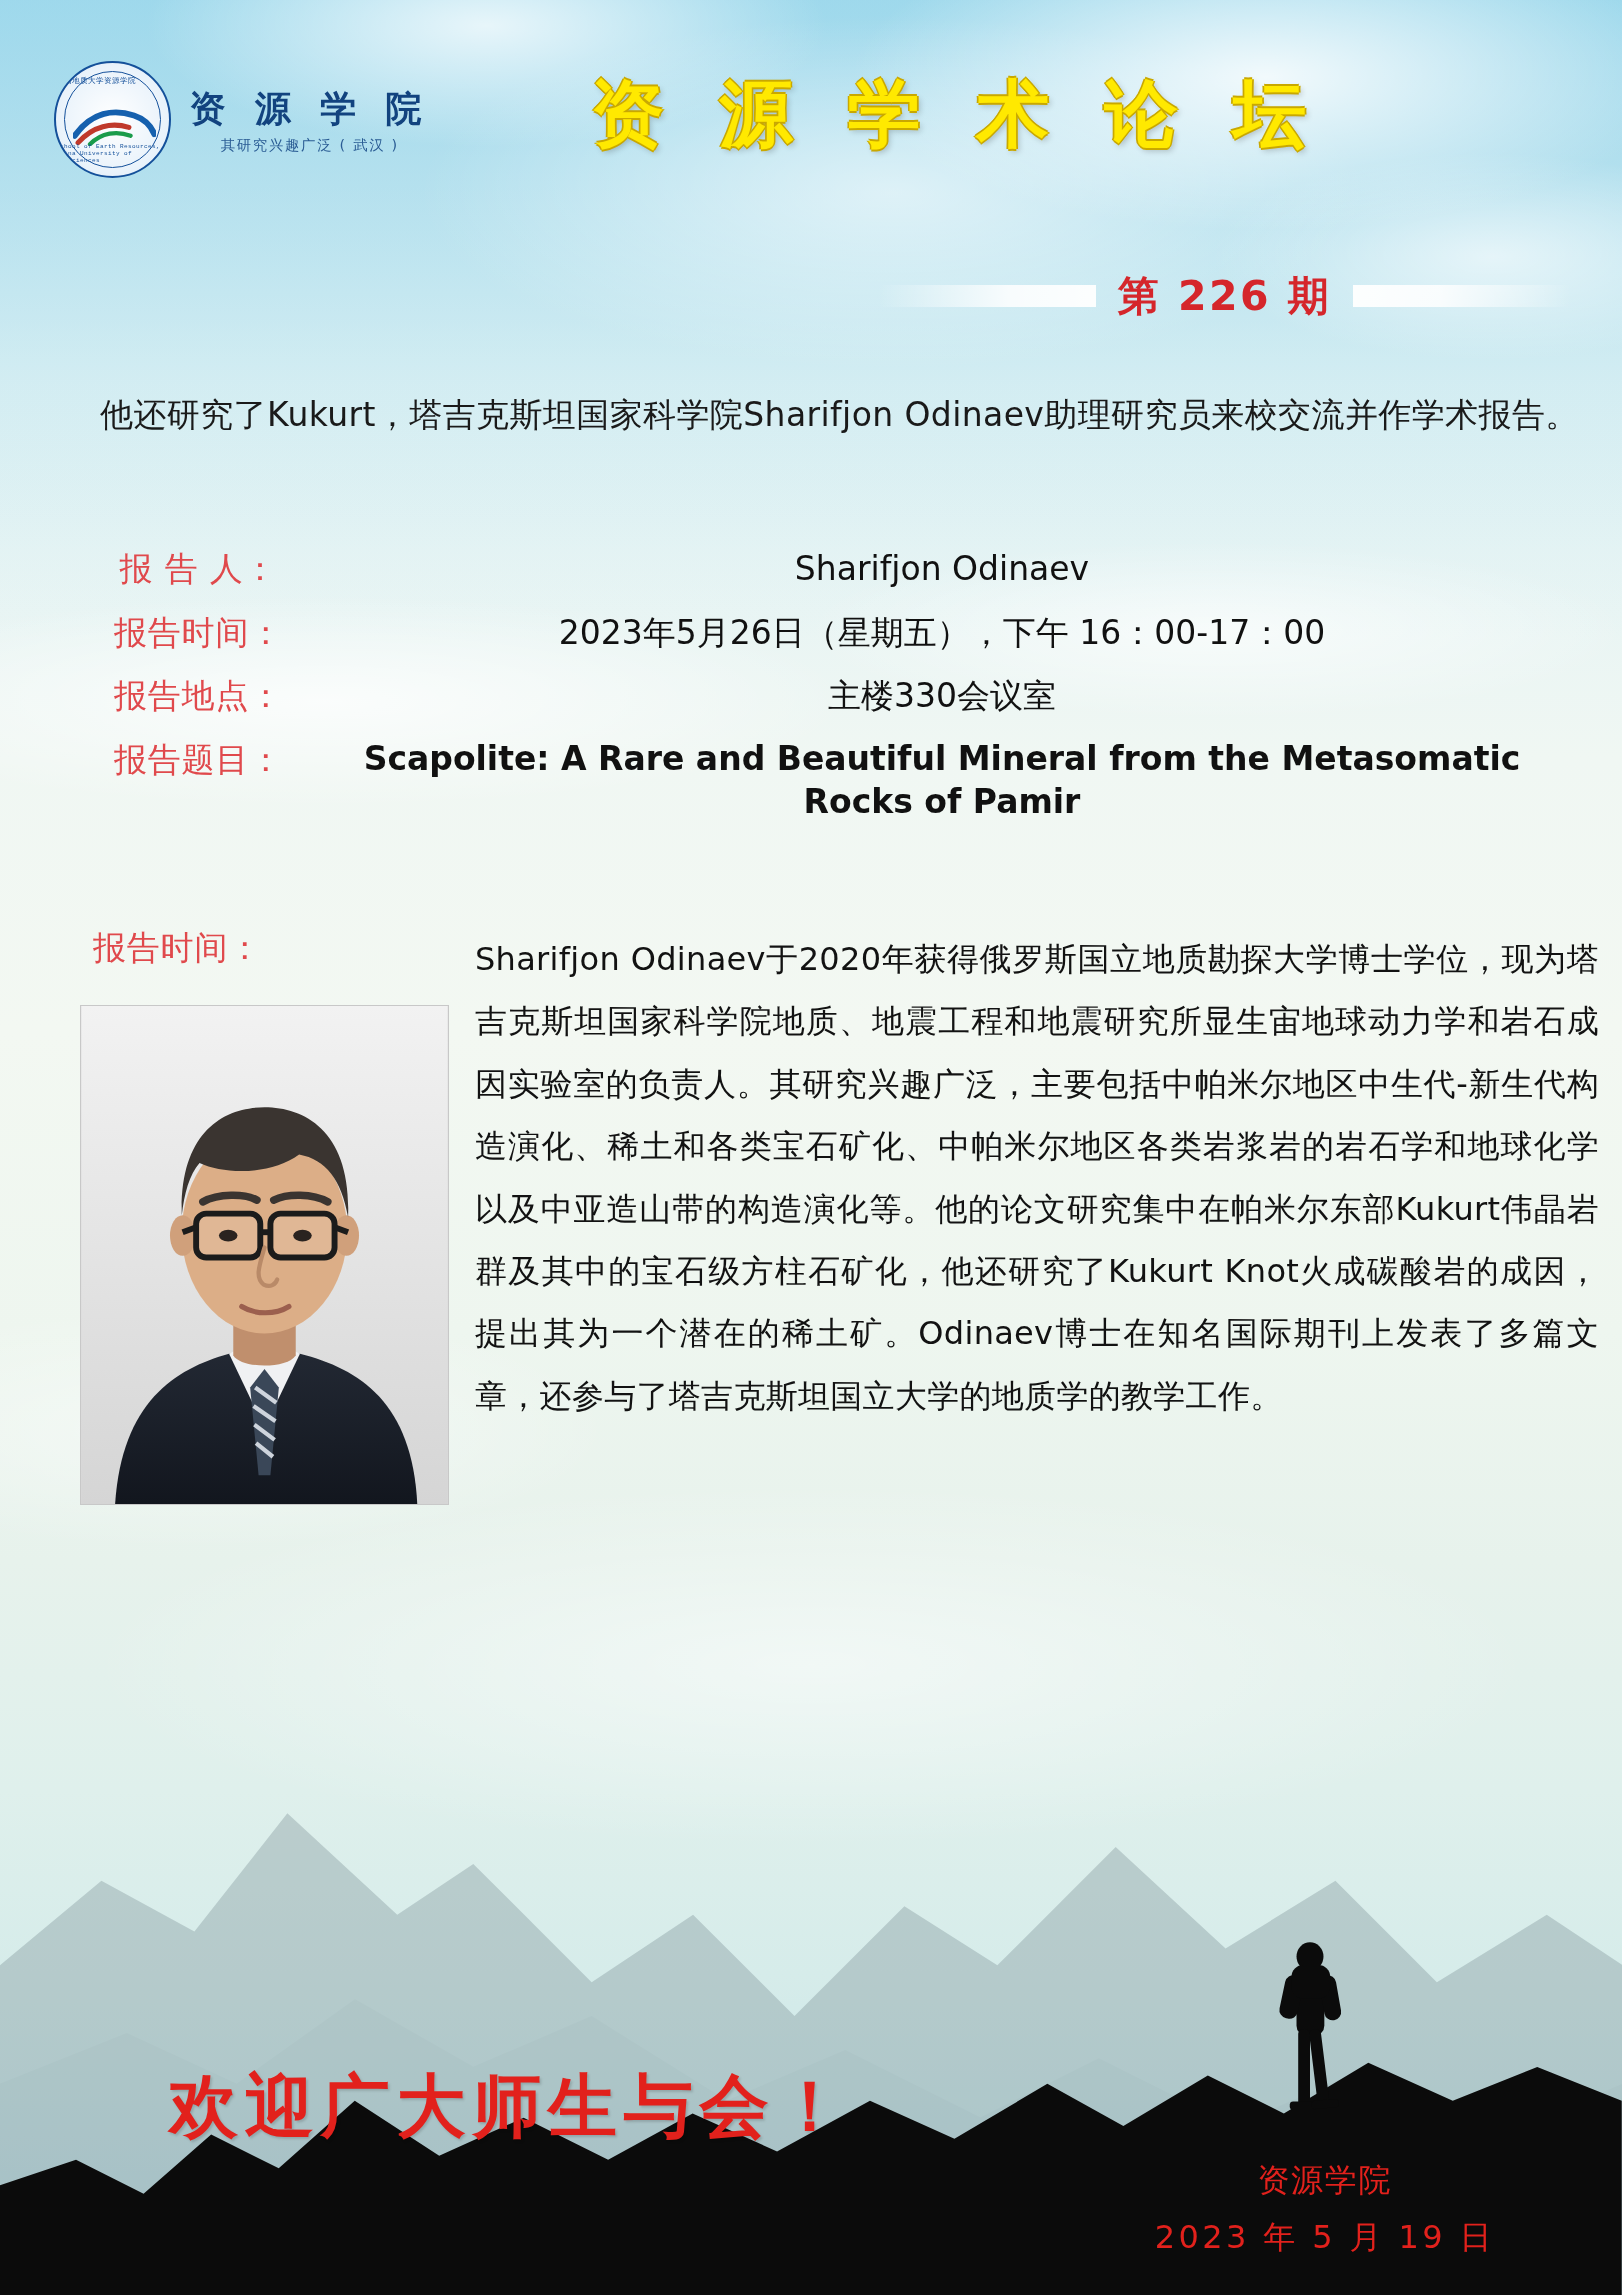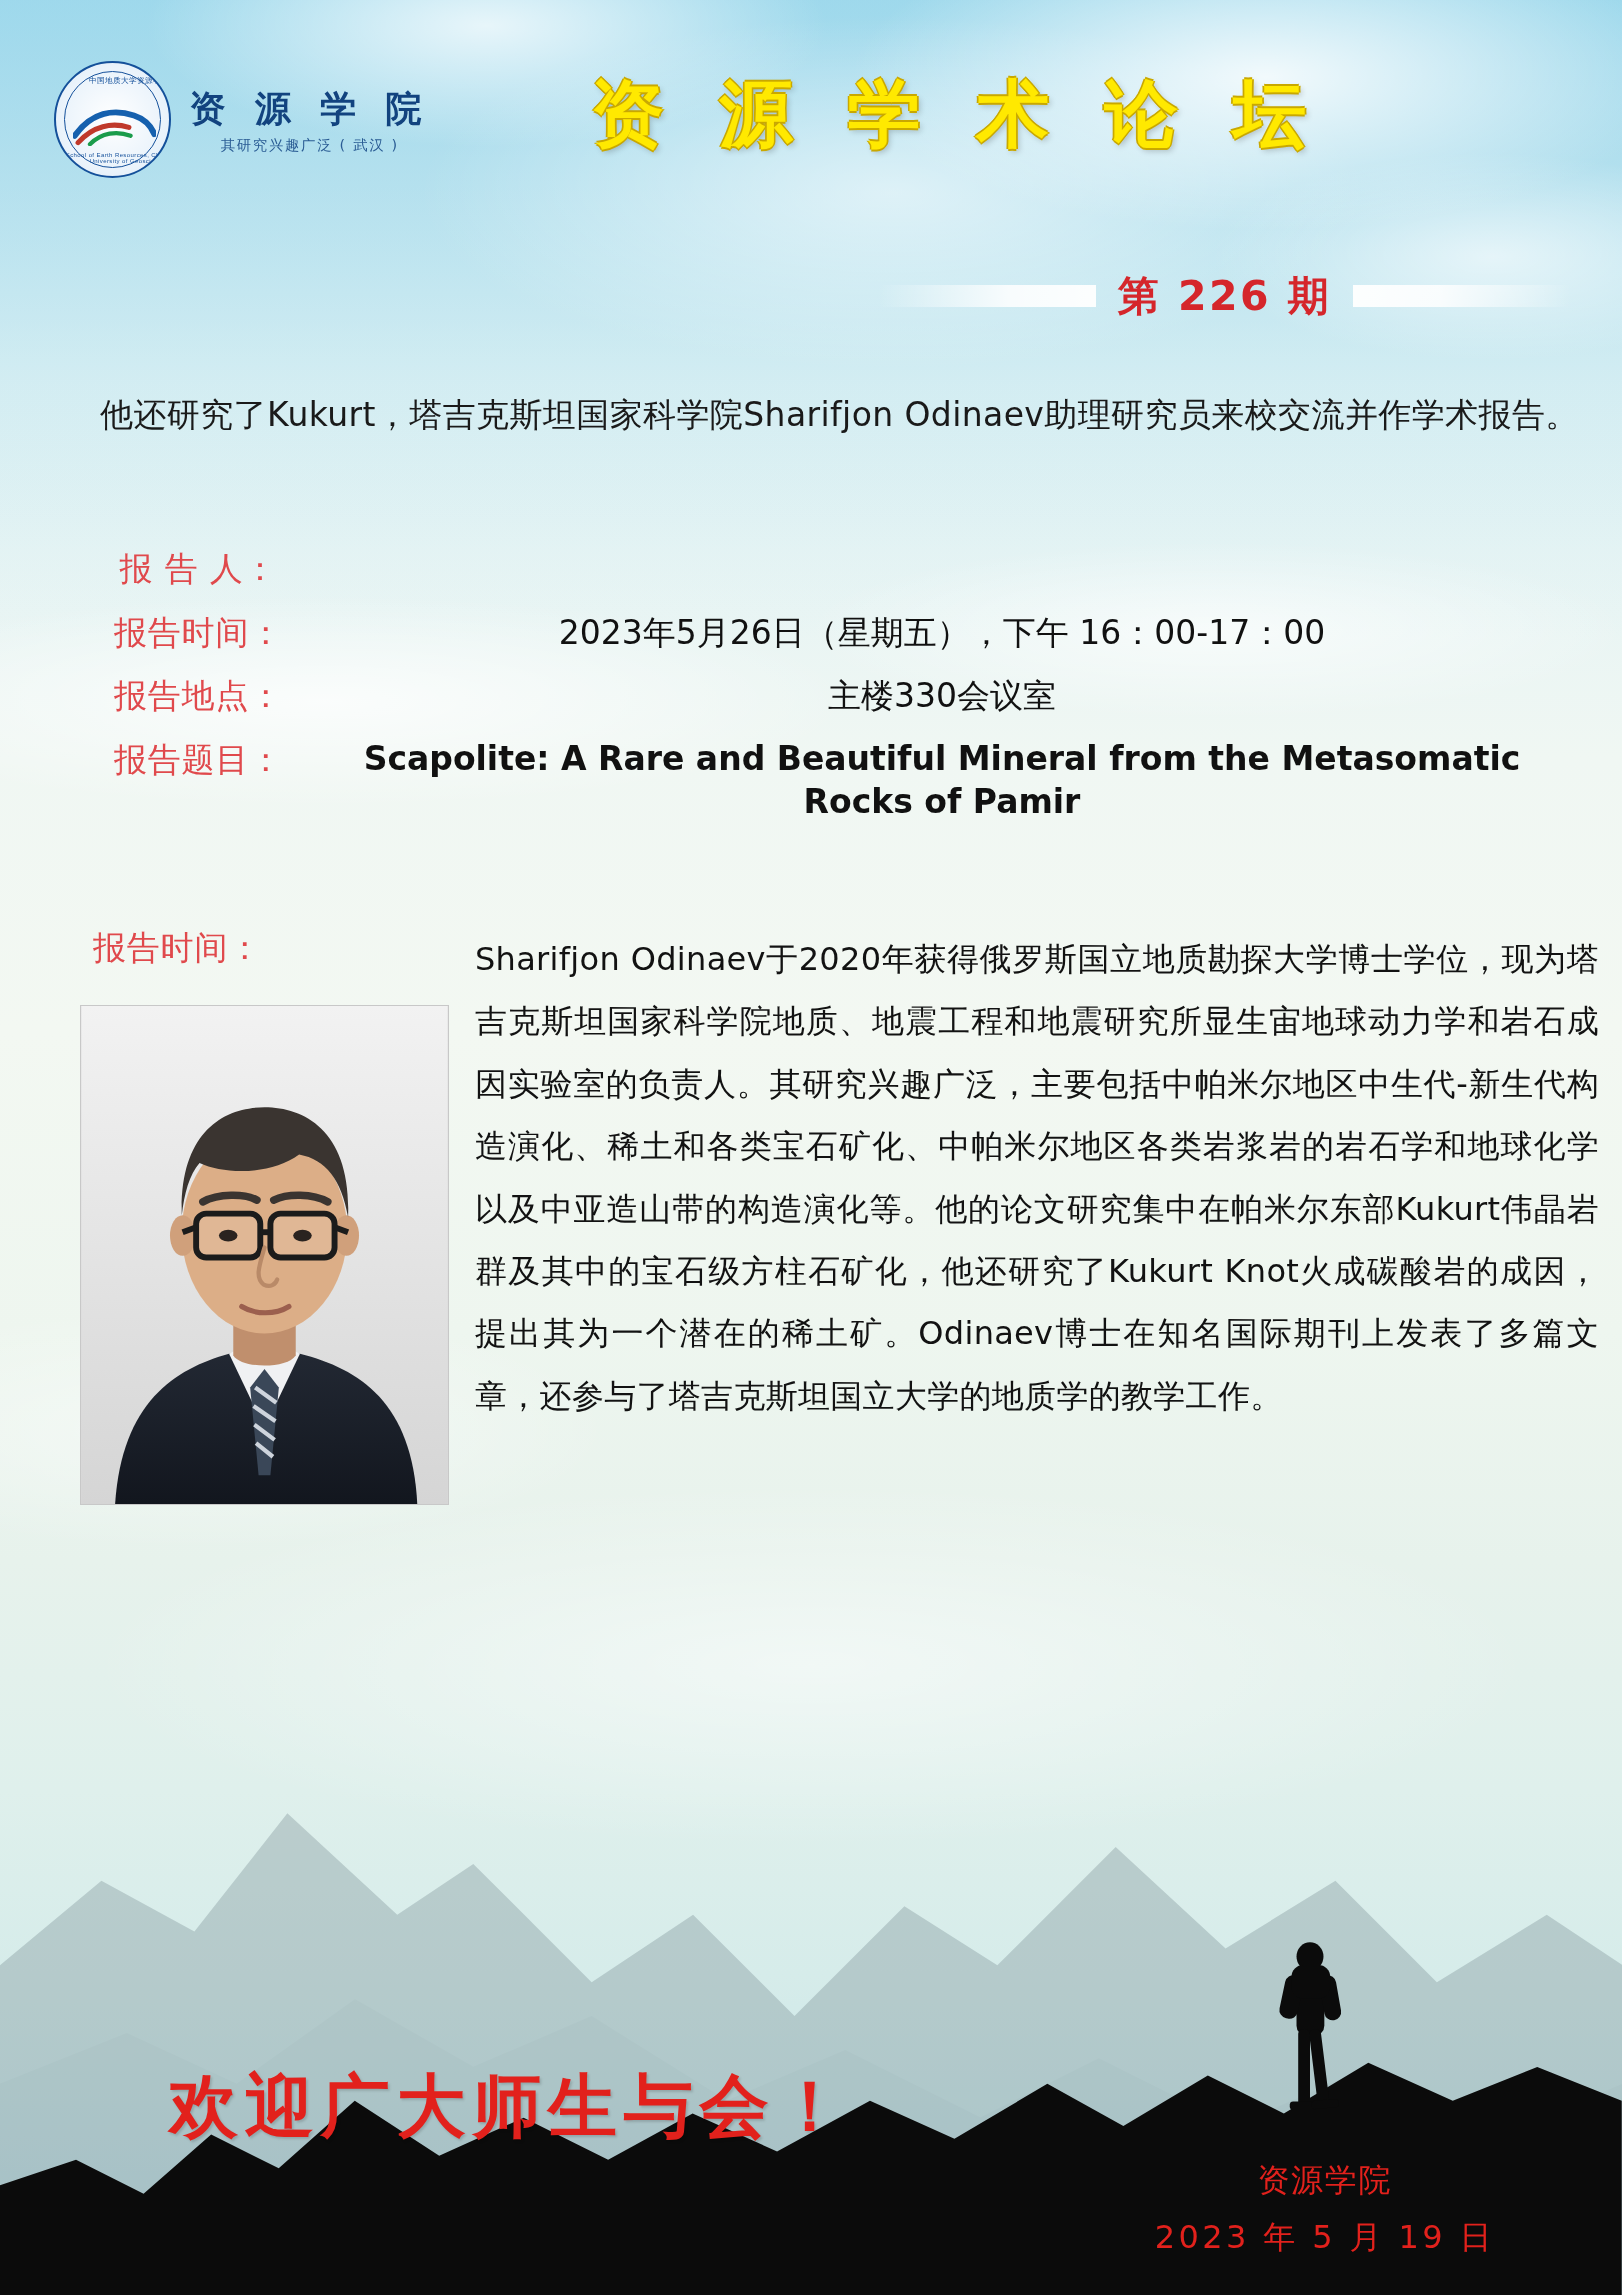--- a/index.html
+++ b/index.html
@@ -113,25 +113,25 @@
   }
   .crest .swoosh {
     position: absolute;
     left: 17px; top: 44px;
     width: 83px; height: 39px;
   }
   .crest .crest-top-text,
   .crest .crest-bottom-text {
     position: absolute;
     left: 0; right: 0;
-    text-align: right;
+    text-align: left;
     color: #14509a;
     font-size: 7.6px;
     letter-spacing: 0.4px;
-    font-family: Liberation Sans, sans-serif;
+    font-family: Liberation Mono, monospace;
   }
   .crest .crest-top-text { top: 12.7px; }
   .crest .crest-bottom-text { bottom: 12px; font-size: 6px; }
 
   .school-name {
     margin-left: 18.6px;
     display: flex;
     flex-direction: column;
     justify-content: center;
     padding-top: 5px;
@@ -374,20 +374,21 @@
     <div class="band-left"></div>
     <div class="issue-text">第 226 期</div>
     <div class="band-right"></div>
   </div>
 
   <div class="intro">他还研究了Kukurt，塔吉克斯坦国家科学院Sharifjon Odinaev助理研究员来校交流并作学术报告。</div>
 
   <div class="info">
     <div class="info-row">
       <div class="info-label">报 告 人：</div>
+      <div class="info-value">Sharifjon Odinaev</div>
     </div>
     <div class="info-row">
       <div class="info-label">报告时间：</div>
       <div class="info-value">2023年5月26日（星期五），下午 16：00-17：00</div>
     </div>
     <div class="info-row">
       <div class="info-label">报告地点：</div>
       <div class="info-value">主楼330会议室</div>
     </div>
     <div class="info-row">

